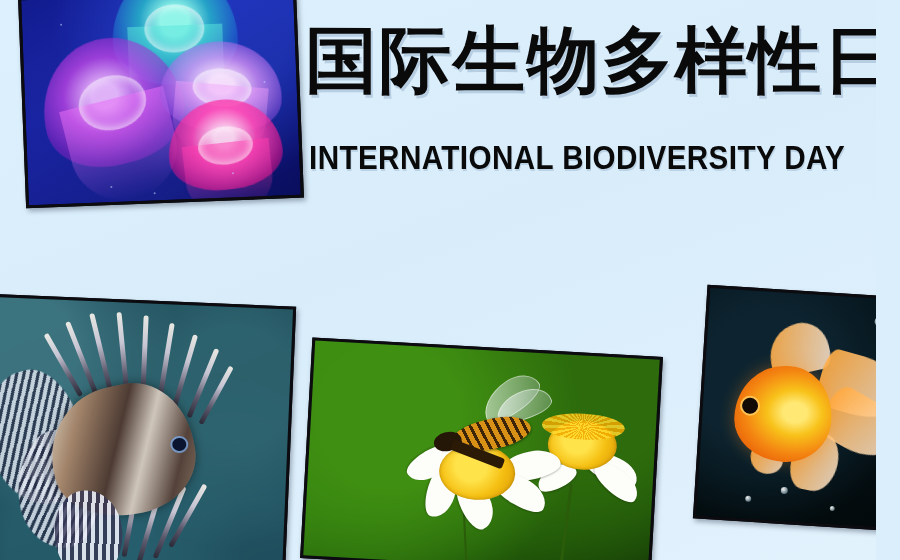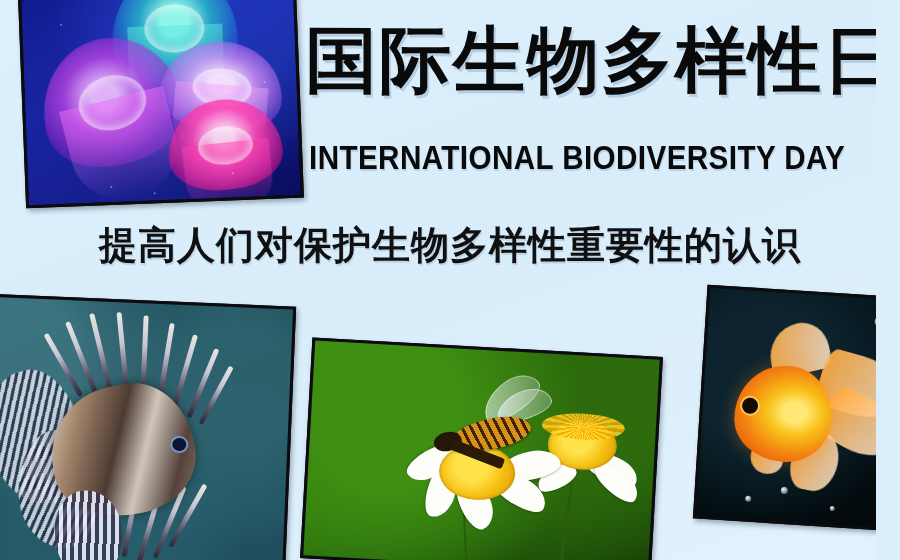--- a/index.html
+++ b/index.html
@@ -335,16 +335,15 @@
       <div class="bubble" style="left:80%;top:72%;width:8px;height:8px"></div>
       <div class="bubble" style="left:36%;top:85%;width:7px;height:7px"></div>
       <div class="bubble" style="left:21%;top:90%;width:6px;height:6px"></div>
       <div class="bubble" style="left:58%;top:92%;width:5px;height:5px"></div>
     </div>
   </div>
 
   <div id="text-block">
     <div id="main-title">国际生物多样性日</div>
     <div id="sub-title">INTERNATIONAL BIODIVERSITY DAY</div>
-    <div id="tagline">提高人们对保护生物多样性重要性的认识</div>
   </div>
 
 </div>
 
 </body></html>

